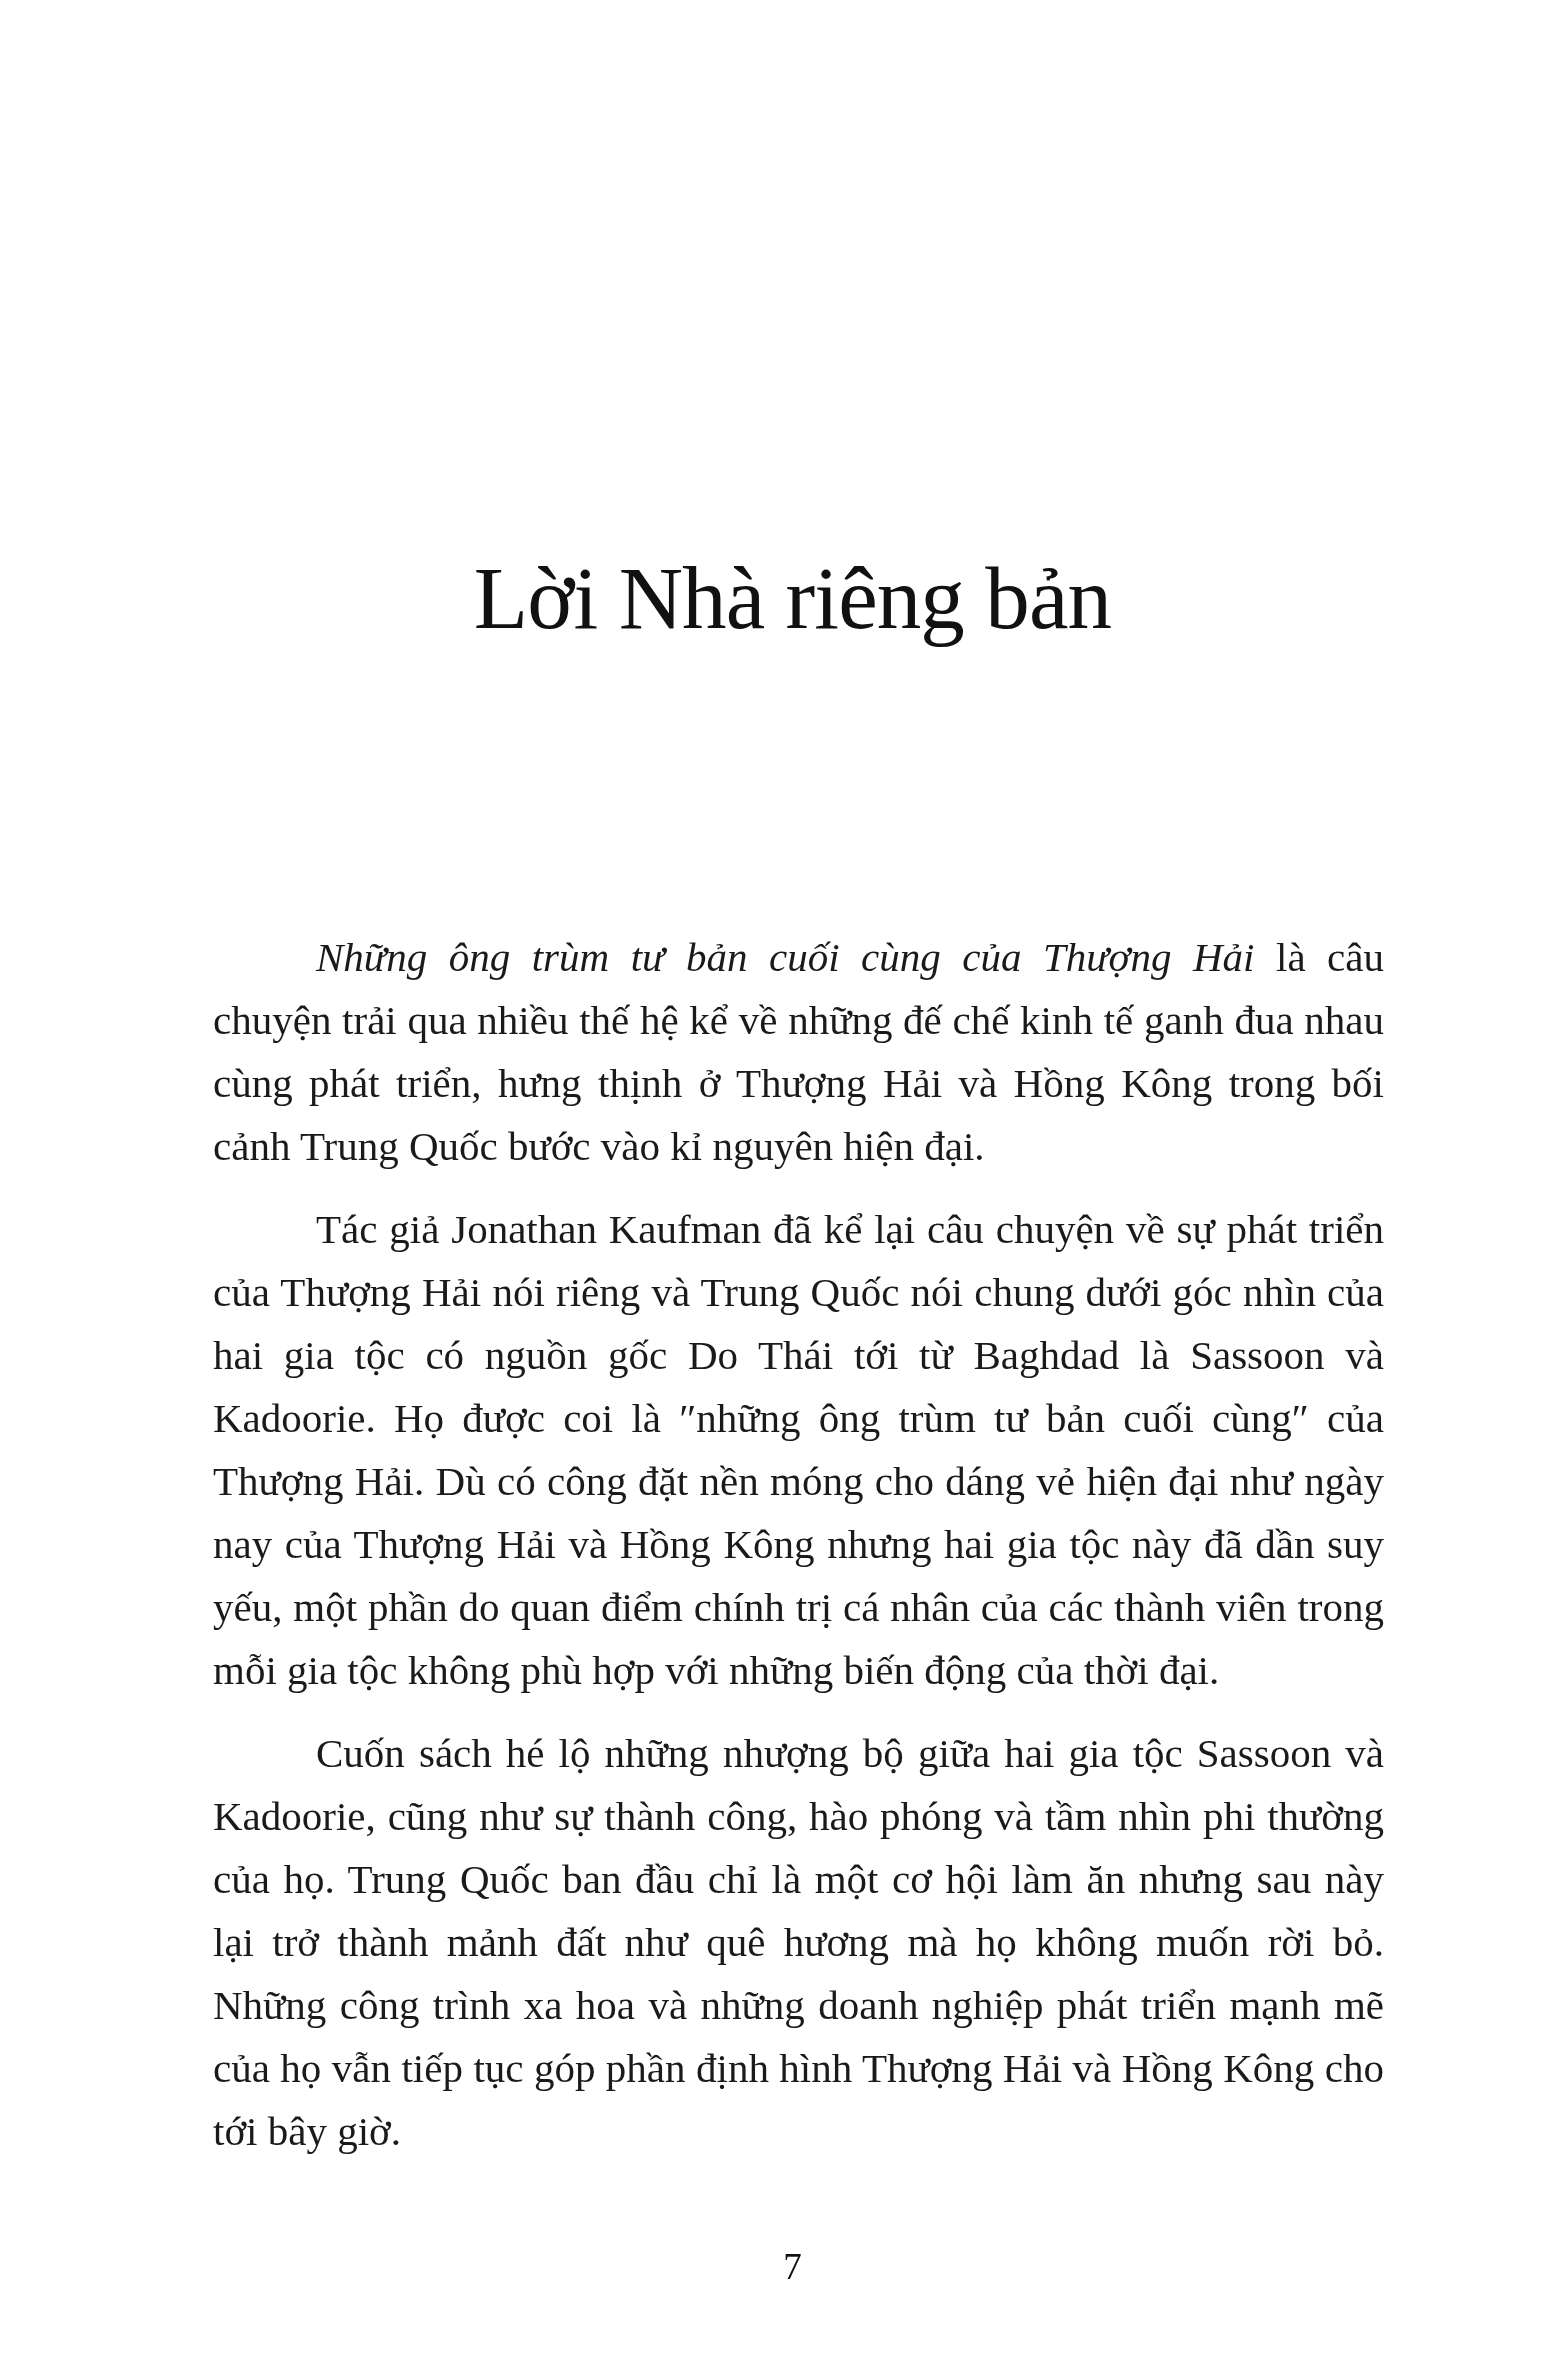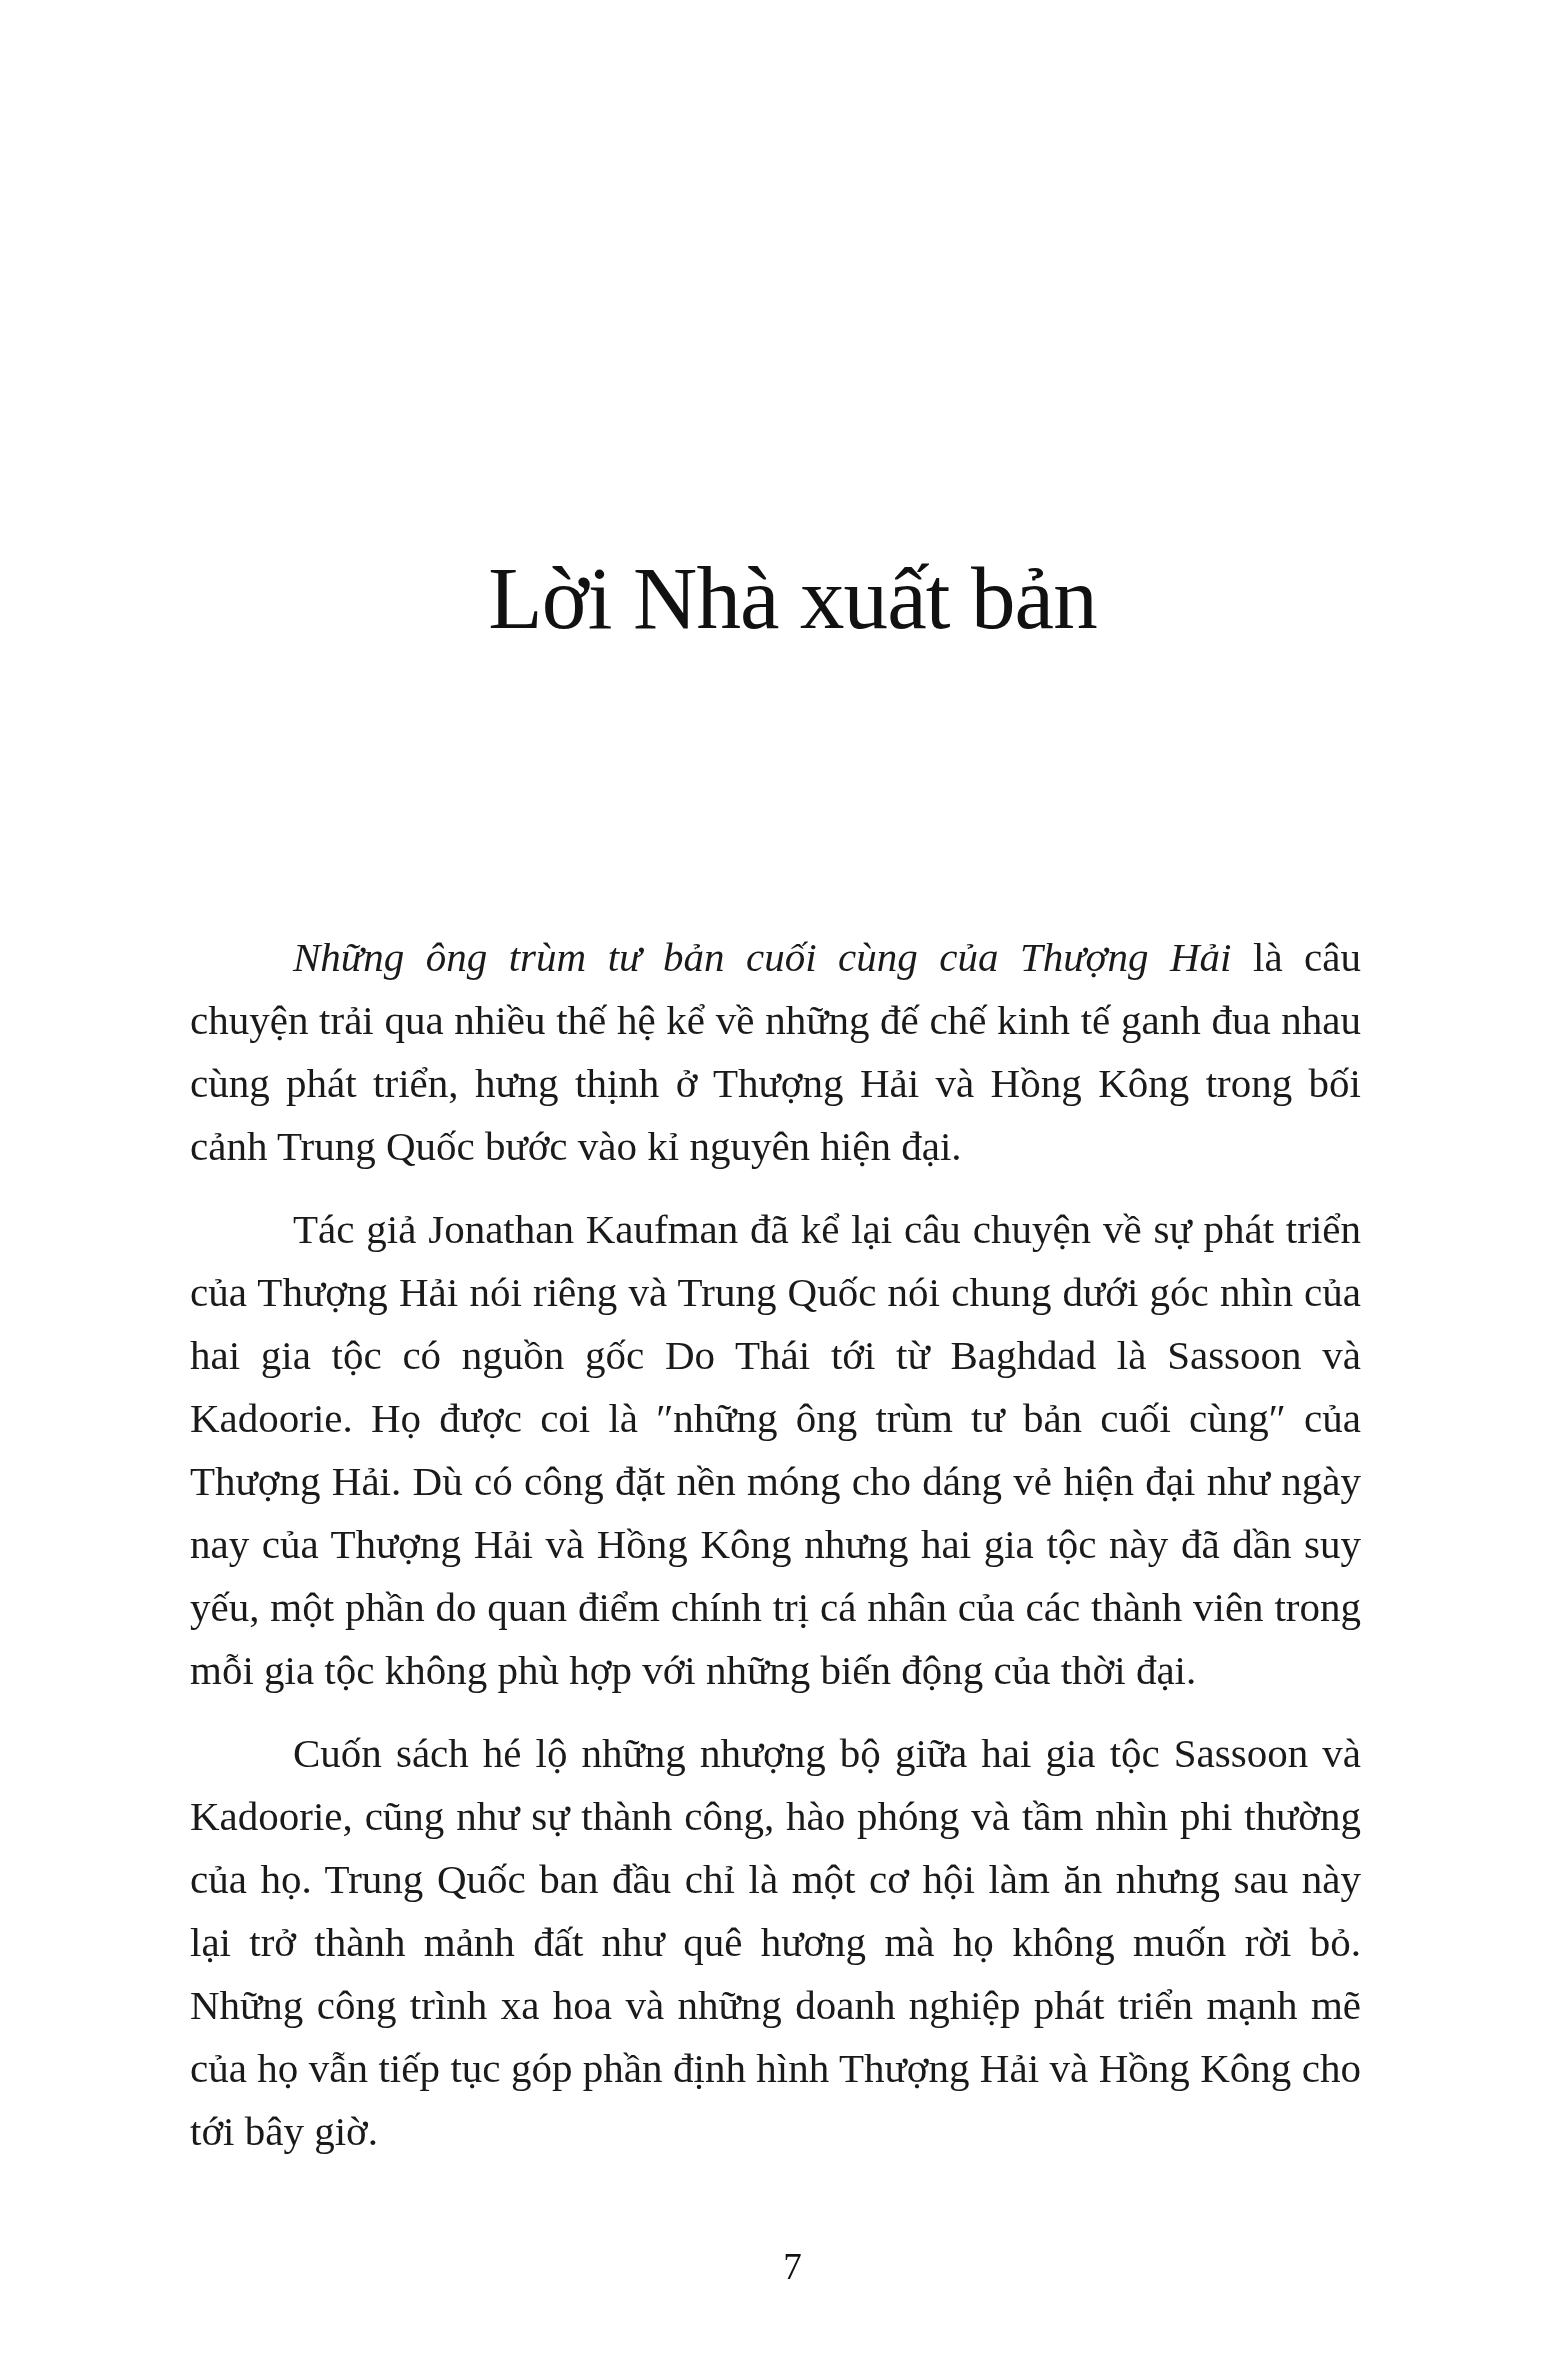--- a/index.html
+++ b/index.html
@@ -29,21 +29,21 @@
     font-size: 89px;
     line-height: 1.15;
     font-weight: 400;
     letter-spacing: -0.9px;
     color: #111111;
     white-space: nowrap;
   }
   .body-text {
     position: absolute;
     top: 926px;
-    left: 190px;
+    left: 213px;
     width: 1171px;
     font-size: 41px;
     line-height: 63px;
     text-align: justify;
     color: #1a1a1a;
   }
   .body-text p {
     margin: 0 0 0 0;
     text-indent: 103px;
   }
@@ -61,21 +61,21 @@
     text-align: center;
     font-size: 37px;
     color: #111111;
   }
 </style>
 </head>
 <body>
 
 <div class="page">
 
-  <h1 class="chapter-title">Lời Nhà xuất bản</h1>
+  <h1 class="chapter-title">Lời Nhà riêng bản</h1>
 
   <div class="body-text">
     <p><span class="lead-italic">Những ông trùm tư bản cuối cùng của Thượng Hải</span><span> là câu chuyện trải qua nhiều thế hệ kể về những đế chế kinh tế ganh đua nhau cùng phát triển, hưng thịnh ở Thượng Hải và Hồng Kông trong bối cảnh Trung Quốc bước vào kỉ nguyên hiện đại.</span></p>
 
     <p><span>Tác giả Jonathan Kaufman đã kể lại câu chuyện về sự phát triển của Thượng Hải nói riêng và Trung Quốc nói chung dưới góc nhìn của hai gia tộc có nguồn gốc Do Thái tới từ Baghdad là Sassoon và Kadoorie. Họ được coi là ″những ông trùm tư bản cuối cùng″ của Thượng Hải. Dù có công đặt nền móng cho dáng vẻ hiện đại như ngày nay của Thượng Hải và Hồng Kông nhưng hai gia tộc này đã dần suy yếu, một phần do quan điểm chính trị cá nhân của các thành viên trong mỗi gia tộc không phù hợp với những biến động của thời đại.</span></p>
 
     <p><span>Cuốn sách hé lộ những nhượng bộ giữa hai gia tộc Sassoon và Kadoorie, cũng như sự thành công, hào phóng và tầm nhìn phi thường của họ. Trung Quốc ban đầu chỉ là một cơ hội làm ăn nhưng sau này lại trở thành mảnh đất như quê hương mà họ không muốn rời bỏ. Những công trình xa hoa và những doanh nghiệp phát triển mạnh mẽ của họ vẫn tiếp tục góp phần định hình Thượng Hải và Hồng Kông cho tới bây giờ.</span></p>
   </div>
 
   <div class="page-number">7</div>

